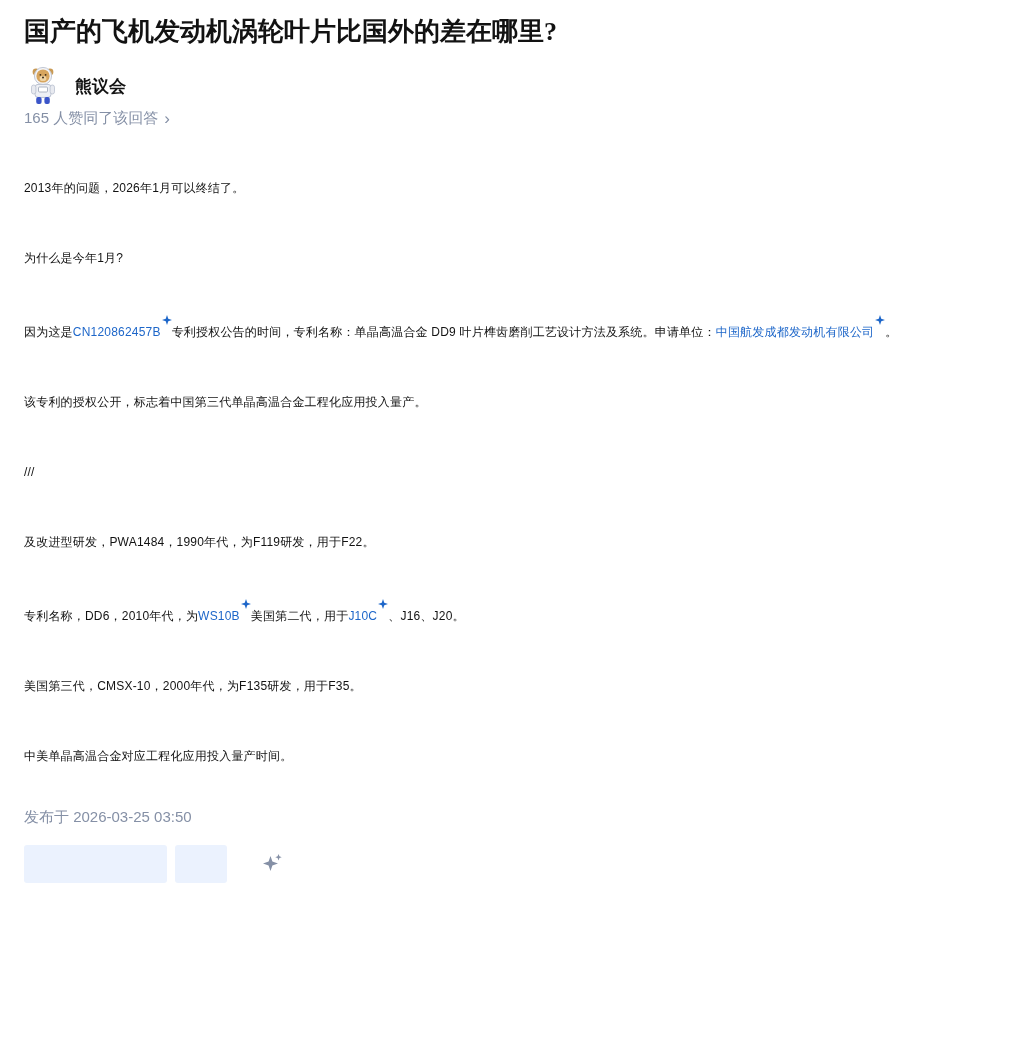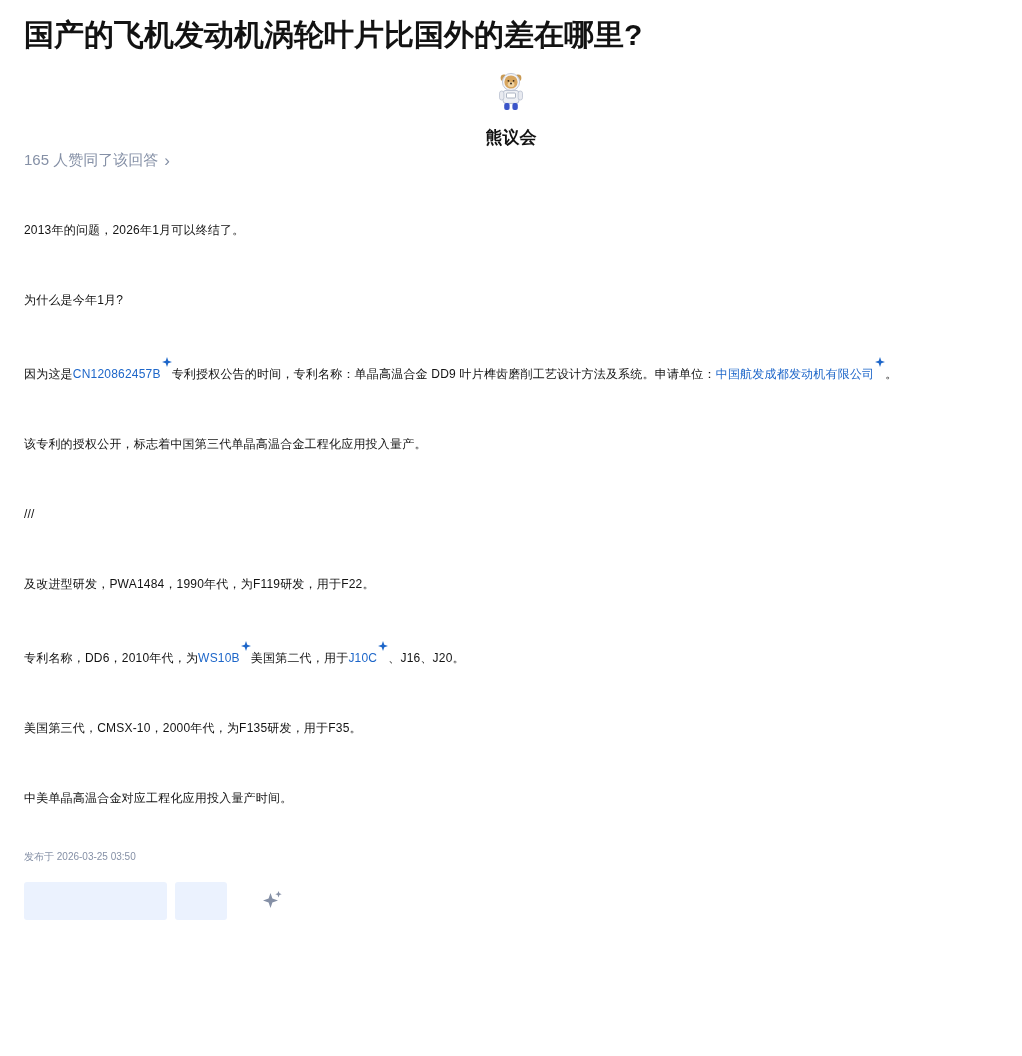--- a/index.html
+++ b/index.html
@@ -6,27 +6,28 @@
   html, body { width: 1022px; height: 1056px; overflow: hidden; }
   body {
     background: #ffffff;
     font-family: "Liberation Sans", "DejaVu Sans", sans-serif;
     color: #121212;
   }
   .answer-card { padding: 0 24px; position: relative; height: 100%; }
 
   .question-title {
     padding-top: 14px;
-    font-size: 30px;
+    font-size: 26px;
     font-weight: 700;
     line-height: 1.4;
     color: #121212;
+    font-family: Liberation Serif, serif;
   }
 
-  .author-row { margin-top: 15px; display: flex; align-items: center; gap: 13px; flex-direction: column; }
+  .author-row { margin-top: 15px; display: flex; align-items: center; gap: 13px; }
   .avatar {
     width: 38px; height: 42px; display: inline-flex;
     align-items: center; justify-content: center; flex: 0 0 auto;
   }
   .author-name { font-size: 17px; font-weight: 700; color: #121212; }
 
   .meta-row {
     margin-top: 2px;
     font-size: 15px;
     color: #8590a6;
@@ -45,21 +46,21 @@
   }
   .answer-content p:first-child { margin-top: 42px; }
   a.inline-link {
     color: var(--link-blue, #1d66c9);
     text-decoration: none;
     cursor: pointer;
   }
   sup.link-star { margin-left: 1px; }
   sup.link-star svg { vertical-align: 6px; }
 
-  .timestamp { margin-top: 24px; font-size: 10px; color: #8590a6; }
+  .timestamp { margin-top: 24px; font-size: 15px; color: #8590a6; }
 
   .action-bar {
     margin-top: 18px;
     display: flex;
     align-items: center;
     height: 38px;
   }
   .vote-btn {
     border: none;
     background: var(--btn-bg, #ebf2fe);

